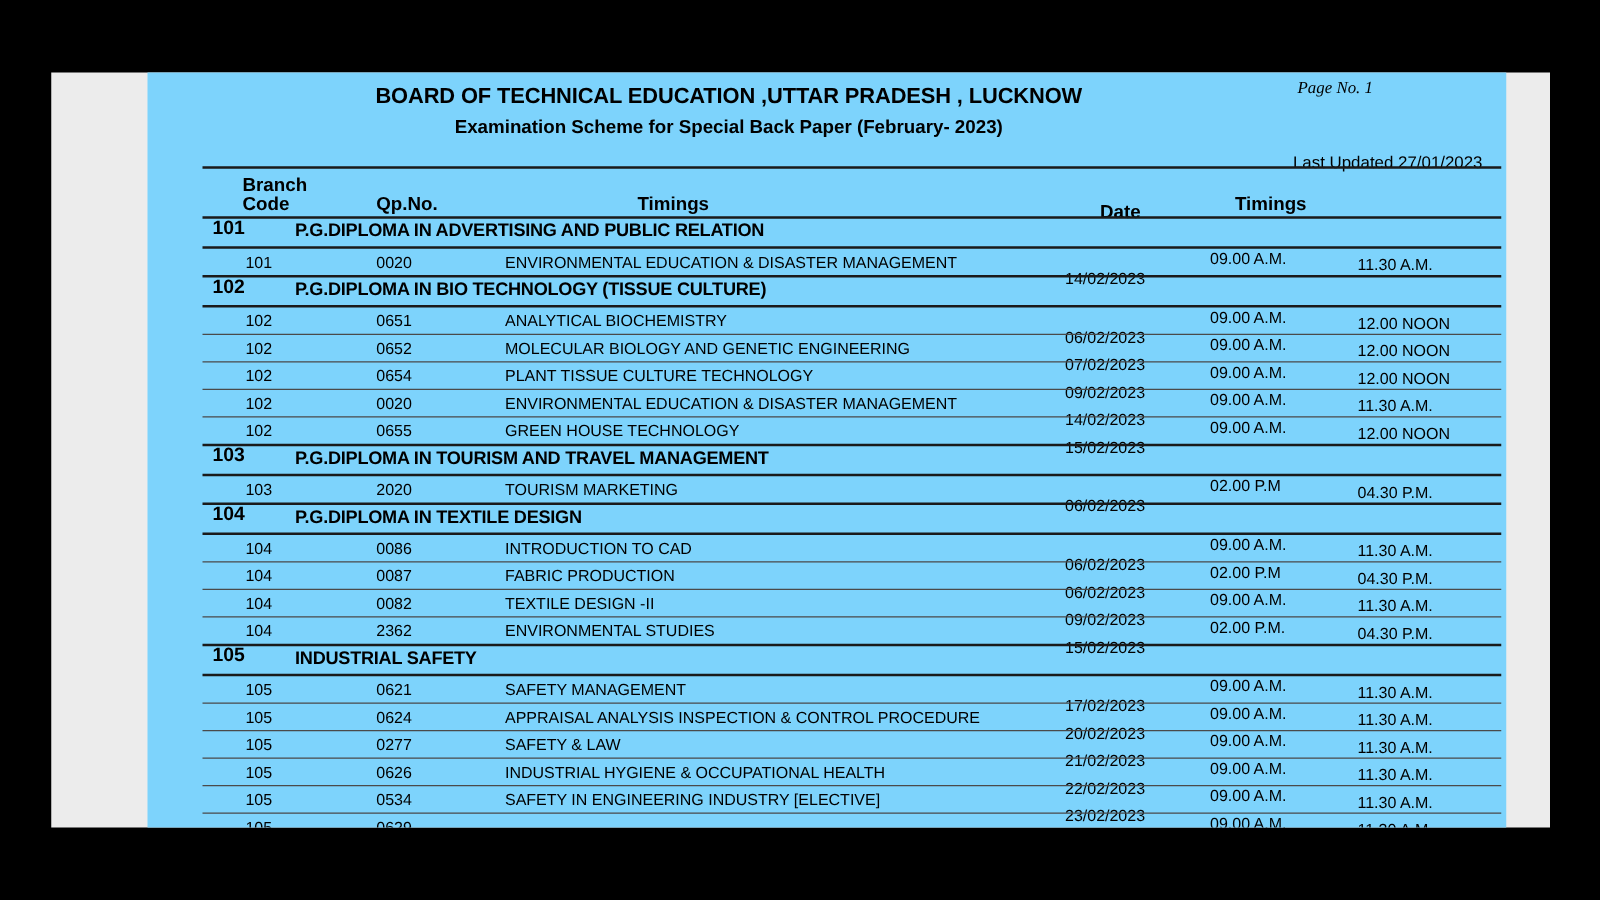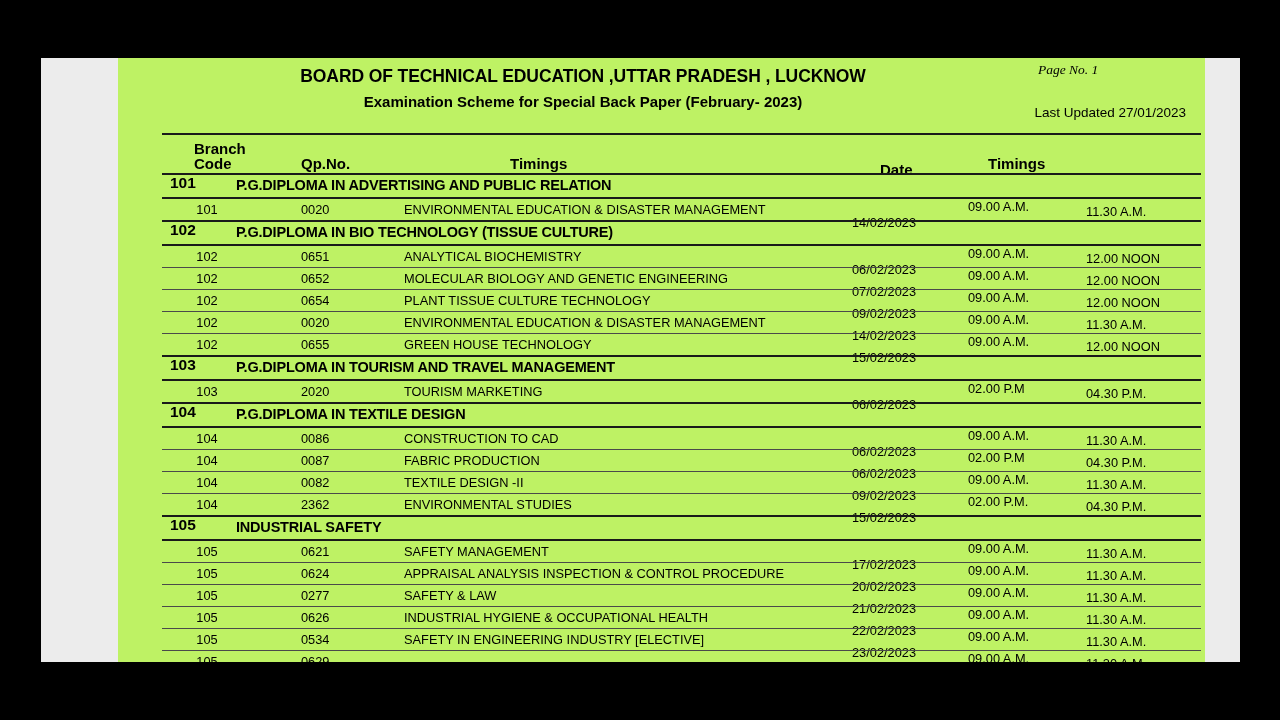--- a/index.html
+++ b/index.html
@@ -36,21 +36,21 @@
     background: #ececec;
   }
 
   
   #page-sheet {
     position: absolute;
     left: 118px;
     top: 58px;
     width: 1087px;
     height: 604px;
-    background: #bef264;
+    background: #7dd3fc;
     overflow: hidden;
   }
 
   
   #page-header {
     position: absolute;
     left: 0;
     top: 0;
     width: 1087px;
   }
@@ -83,21 +83,21 @@
     top: 4px;
     font-family: "Liberation Serif", serif;
     font-style: italic;
     font-size: 13.5px;
     color: #000;
     white-space: nowrap;
   }
   .last-updated {
     position: absolute;
     left: 0px;
-    top: 47px;
+    top: 64px;
     width: 1068px;
     text-align: right;
     font-size: 13.5px;
     color: #000;
     white-space: nowrap;
   }
 
   
   #scheme-table {
     position: absolute;
@@ -283,21 +283,21 @@
         </div>
         <div class="rule thick" style="top: 269px;"></div>
         <div class="sec-row" style="top: 271px;">
           <div class="sec-code">104</div>
           <div class="sec-title">P.G.DIPLOMA IN TEXTILE DESIGN</div>
         </div>
         <div class="rule thick" style="top: 293px;"></div>
         <div class="data-row" style="top: 295px;">
           <div class="cell c-branch">104</div>
           <div class="cell c-qpno">0086</div>
-          <div class="cell c-subject">CONSTRUCTION TO CAD</div>
+          <div class="cell c-subject">INTRODUCTION TO CAD</div>
           <div class="cell c-date">06/02/2023</div>
           <div class="cell c-from">09.00 A.M.</div>
           <div class="cell c-to">11.30 A.M.</div>
         </div>
         <div class="rule thin" style="top: 316px;"></div>
         <div class="data-row" style="top: 317px;">
           <div class="cell c-branch">104</div>
           <div class="cell c-qpno">0087</div>
           <div class="cell c-subject">FABRIC PRODUCTION</div>
           <div class="cell c-date">06/02/2023</div>

